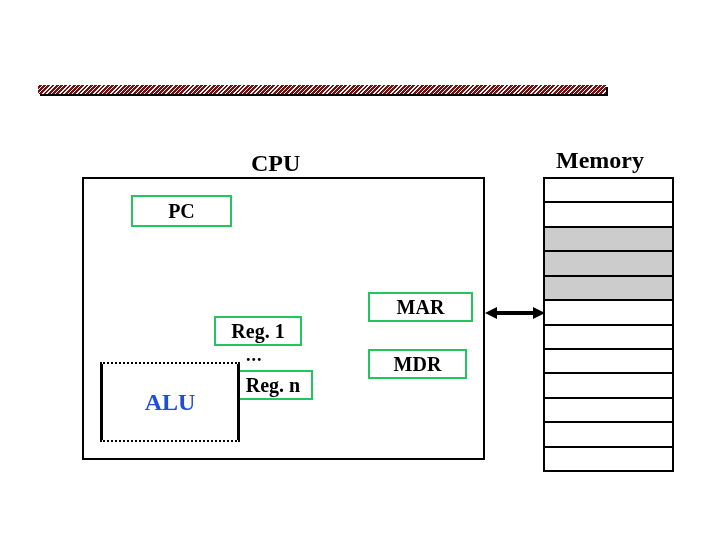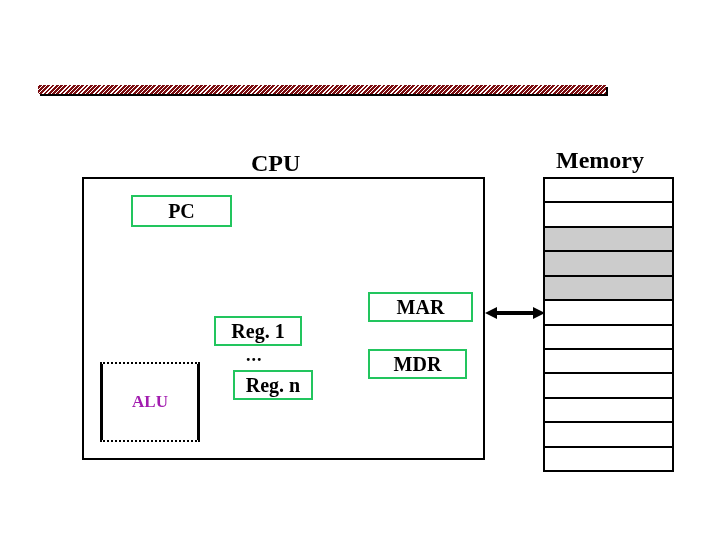--- a/index.html
+++ b/index.html
@@ -114,35 +114,35 @@
     font-weight: bold;
     color: #000000;
     letter-spacing: 1px;
   }
 
   
   .alu-box {
     position: absolute;
     left: 100px;
     top: 362px;
-    width: 100px;
+    width: 140px;
     height: 80px;
     background: #ffffff;
     box-sizing: border-box;
     border-top: 2px dotted #000000;
     border-bottom: 2px dotted #000000;
     border-left: 3px solid #000000;
     border-right: 3px solid #000000;
     display: flex;
     align-items: center;
     justify-content: center;
     font-family: "Liberation Serif", "DejaVu Serif", serif;
-    font-size: 17px;
-    font-weight: bold;
-    color: #a21caf;
+    font-size: 24px;
+    font-weight: bold;
+    color: #1d4ed8;
   }
 
   
   .memory-label {
     left: 556px;
     top: 147px;
   }
 
   .memory-stack {
     position: absolute;

